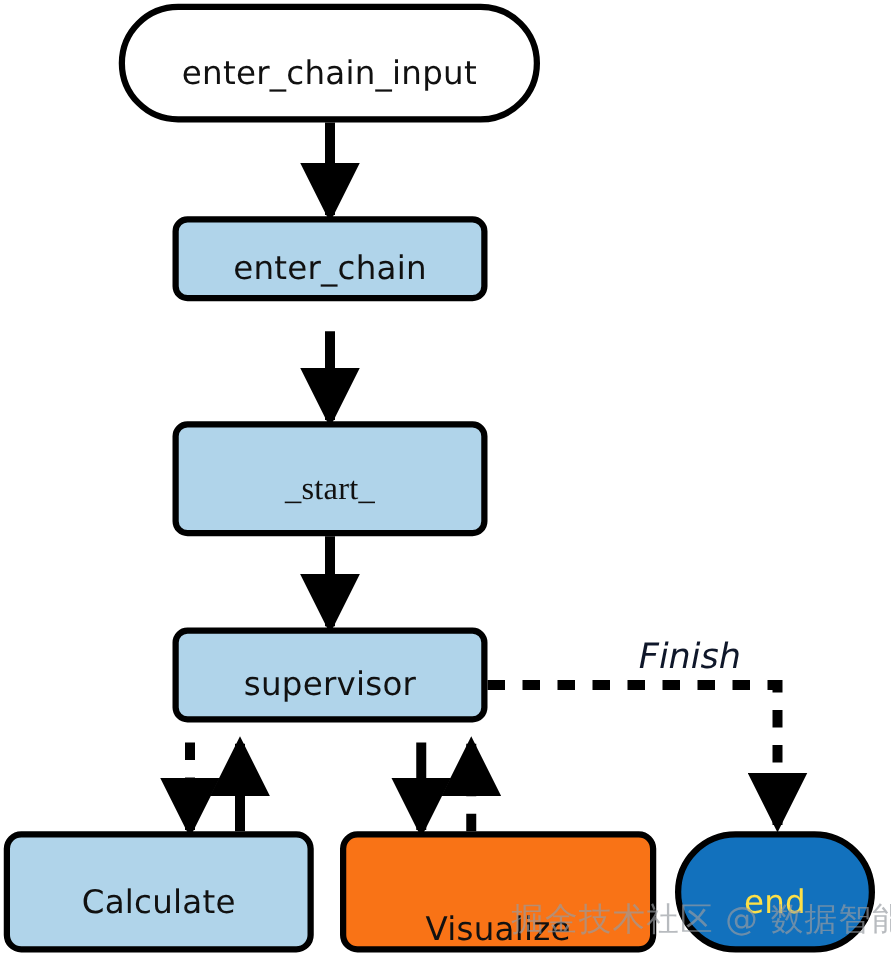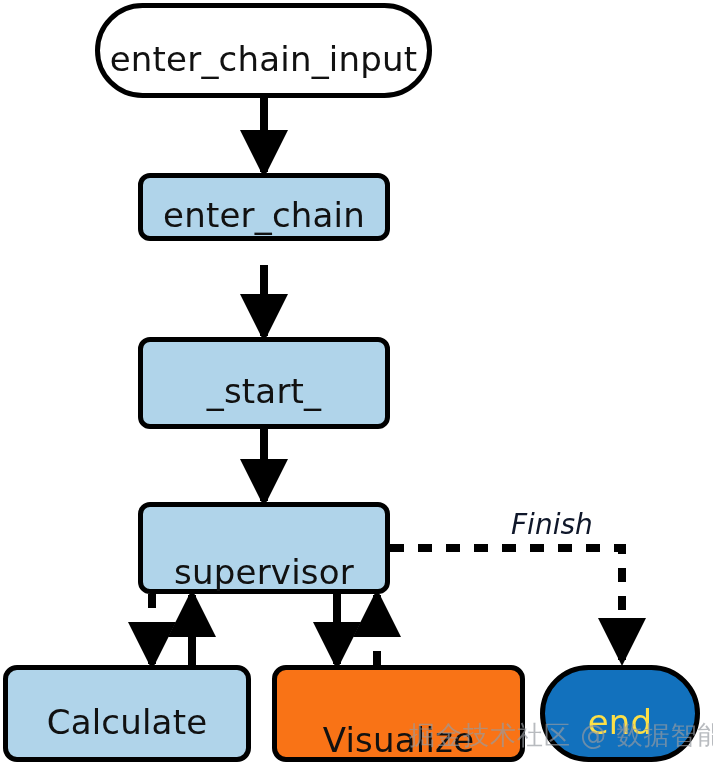--- a/index.html
+++ b/index.html
@@ -24,21 +24,21 @@
   .node {
     position: absolute;
     box-sizing: border-box;
     display: flex;
     align-items: center;
     justify-content: center;
     border: 5px solid #000000;
     z-index: 3;
   }
   .node-label {
-    font-size: 34px;
+    font-size: 26px;
     line-height: 1;
     color: #111111;
     white-space: nowrap;
     letter-spacing: 0.2px;
     margin-top: 16px;
   }
   
   #node-enter-chain-input {
     left: 95px;  top: 3px;
     width: 337px; height: 95px;
@@ -49,27 +49,27 @@
     left: 138px; top: 173px;
     width: 252px; height: 68px;
     background: #b0d4ea;
     border-radius: 12px;
   }
   #node-start {
     left: 138px; top: 337px;
     width: 252px; height: 92px;
     background: #b0d4ea;
     border-radius: 12px;
+    font-family: Liberation Serif, serif;
   }
   #node-supervisor {
     left: 138px; top: 502px;
-    width: 252px; height: 92px;
+    width: 252px; height: 76px;
     background: #b0d4ea;
     border-radius: 12px;
-    align-items: flex-end;
   }
   #node-calculate {
     left: 3px;   top: 665px;
     width: 248px; height: 97px;
     background: #b0d4ea;
     border-radius: 14px;
   }
   #node-visualize {
     left: 272px; top: 665px;
     width: 253px; height: 97px;

